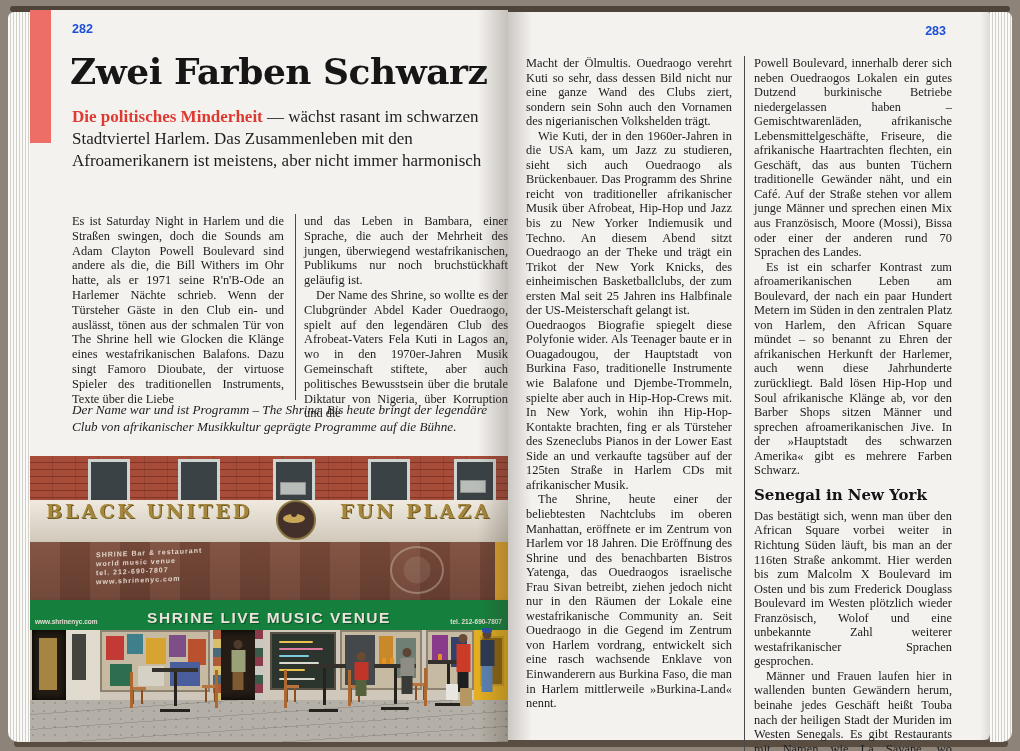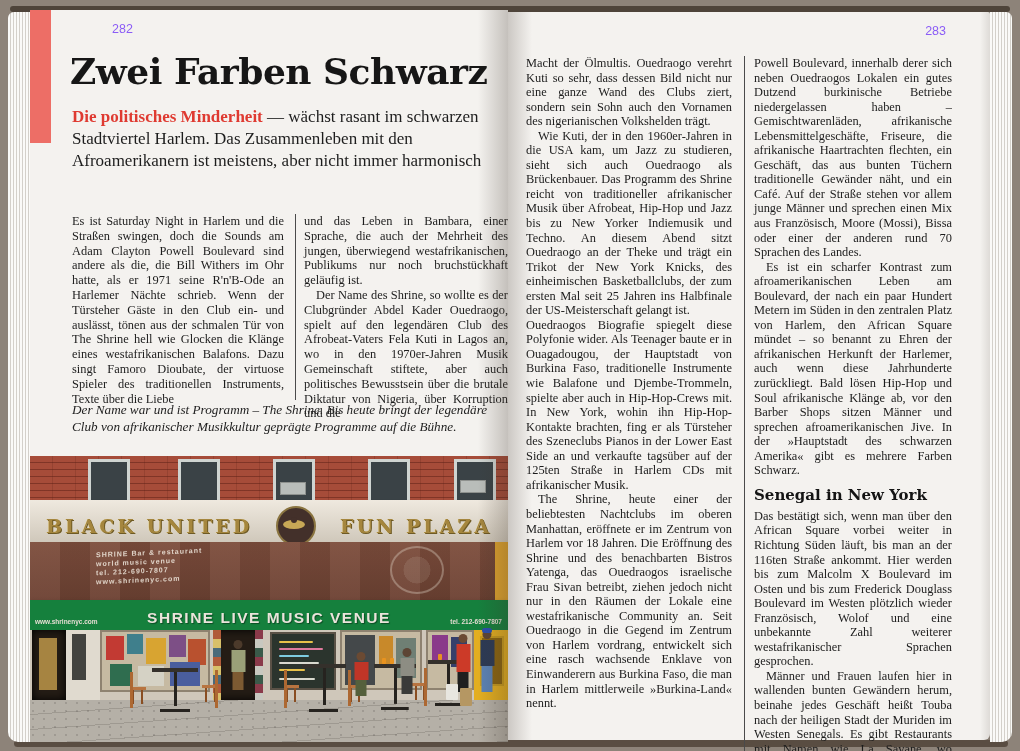--- a/index.html
+++ b/index.html
@@ -18,21 +18,21 @@
   .page-right{left:508px;top:12px;width:482px;height:728px;border-radius:0 2px 6px 0;}
   .page-left::after{content:"";position:absolute;right:0;top:0;bottom:0;width:30px;
     background:linear-gradient(90deg,rgba(60,50,40,0) 0%,rgba(60,50,40,.26) 100%);pointer-events:none;z-index:40;}
   .page-right::after{content:"";position:absolute;left:0;top:0;bottom:0;width:24px;
     background:linear-gradient(90deg,rgba(60,50,40,.22) 0%,rgba(60,50,40,0) 100%);pointer-events:none;z-index:40;}
   .page-right::before{content:"";position:absolute;right:0;top:0;bottom:0;width:10px;
     background:linear-gradient(90deg,rgba(60,50,40,0),rgba(60,50,40,.12));pointer-events:none;z-index:40;}
 
   
   .red-bar{position:absolute;left:0;top:0;width:21px;height:133px;background:#ed6e66;}
-  .pagenum{position:absolute;top:12px;font-family:"Liberation Sans",sans-serif;font-weight:normal;font-size:12.5px;color:#8b5cf6;margin-left:40px;}
+  .pagenum{position:absolute;top:12px;font-family:"Liberation Sans",sans-serif;font-weight:bold;font-size:12.5px;color:#1d4ed8;}
   .pagenum-left{left:42px;}
   .pagenum-right{right:44px;}
   .title{position:absolute;left:40px;top:40px;width:430px;font-family:"DejaVu Serif",serif;font-weight:bold;
     font-size:36px;letter-spacing:-0.5px;color:#161616;}
   .lead{position:absolute;left:42px;top:96px;width:434px;font-size:17px;line-height:1.3;color:#1d1d1d;}
   .lead b{color:#df3a31;}
   .bodycols{position:absolute;left:42px;top:204px;width:436px;height:186px;display:flex;}
   .bodycols .col{width:212px;text-align:justify;font-size:12.4px;line-height:14.8px;hyphens:auto;}
   .bodycols .col + .col{margin-left:11px;border-left:1px solid #4a4a4a;padding-left:8px;width:204px;}
   .bodycols p, .rcol p{margin:0;}
@@ -47,21 +47,21 @@
     text-align:left;margin:9px 0 5px 0;color:#141414;}
 
   
   .photo{position:absolute;left:0;top:446px;width:478px;height:286px;overflow:hidden;background:#b3aea6;}
   .band{position:absolute;left:0;width:100%;}
   .brick{top:0;height:44px;background:#a64c39;
     background-image:repeating-linear-gradient(180deg,rgba(0,0,0,0) 0 6px,rgba(90,30,20,.5) 6px 7px),
       repeating-linear-gradient(90deg,rgba(0,0,0,0) 0 22px,rgba(120,50,35,.35) 22px 23px);}
   .win{position:absolute;top:3px;width:36px;height:38px;background:#3a4246;border:3px solid #cfd4d1;}
   .ac{position:absolute;width:24px;height:11px;background:#b9bdba;border:1px solid #8e918e;}
-  .signband{top:44px;height:51px;background:linear-gradient(180deg,#efe9df,#c9c1b3);display:flex;align-items:center;justify-content:space-between;
+  .signband{top:44px;height:51px;background:linear-gradient(180deg,#efe9df,#c9c1b3);display:flex;justify-content:space-between;
     padding:0 16px;box-sizing:border-box;box-shadow:0 2px 3px rgba(0,0,0,.25);}
   .goldtxt{font-family:"DejaVu Serif",serif;font-weight:bold;font-size:19px;letter-spacing:3px;color:#a5863e;
     text-shadow:1px 1px 0 #6e5a24,-0.5px -0.5px 0 #e8d9a8;white-space:nowrap;}
   .logo{width:36px;height:36px;border-radius:50%;background:#43302a;border:2px solid #8a7440;position:relative;flex:0 0 auto;}
   .logo::before{content:"";position:absolute;left:5px;top:12px;width:22px;height:9px;border-radius:50%;background:#c8a856;}
   .logo::after{content:"";position:absolute;left:13px;top:9px;width:6px;height:6px;border-radius:50%;background:#43302a;}
   .awning{top:86px;height:58px;background:linear-gradient(180deg,#7e4e3d,#6d4233);
     background-image:repeating-linear-gradient(90deg,rgba(255,255,255,.04) 0 30px,rgba(0,0,0,.08) 30px 60px),linear-gradient(180deg,#7e4e3d,#6d4233);}
   .awn-txt{position:absolute;left:66px;top:6px;color:rgba(238,230,219,.88);font-family:"Liberation Sans",sans-serif;
     font-weight:bold;font-size:7px;line-height:9px;transform:skewY(-2.5deg);letter-spacing:1px;}

